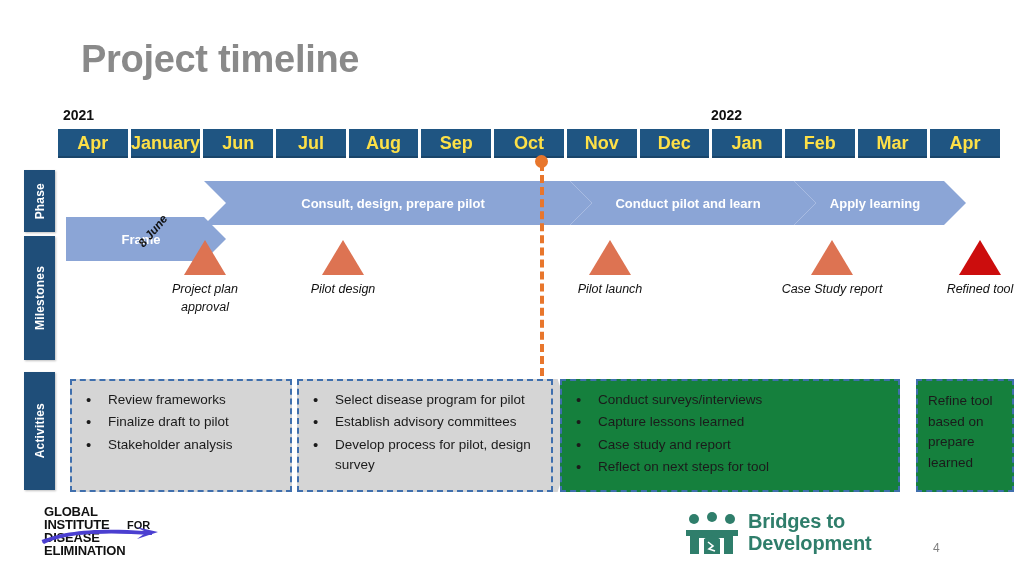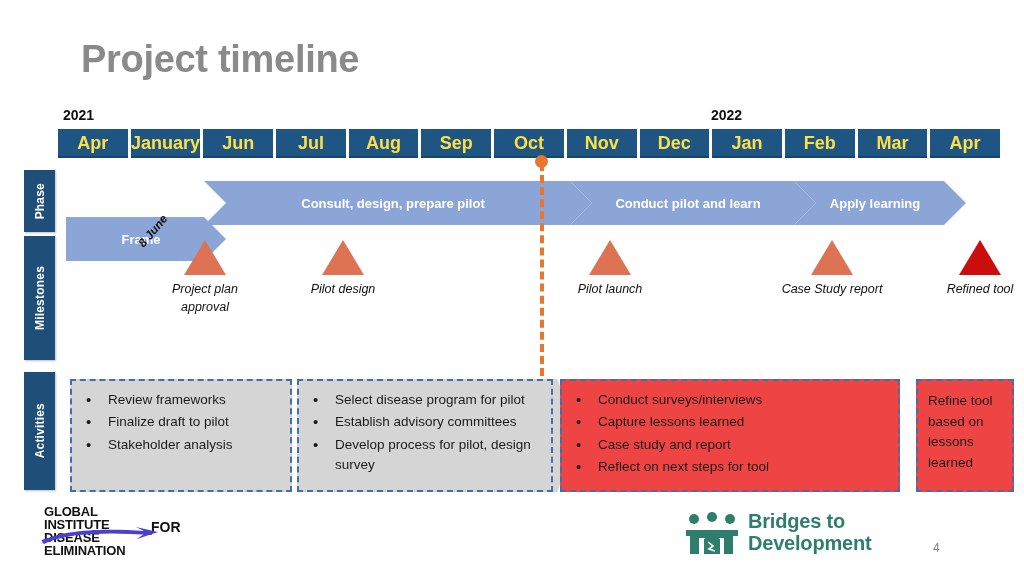--- a/index.html
+++ b/index.html
@@ -90,21 +90,21 @@
     position:absolute;left:-38px;top:-4px;
     font-style:italic;font-weight:bold;font-size:12px;color:#111;
     transform:rotate(-50deg);transform-origin:left bottom;white-space:nowrap;
   }
 
   
   .act-box{
     position:absolute;border:2px dashed #3f6fad;box-sizing:border-box;
   }
   .act-box.filled{background:#d5d5d5;}
-  .act-box.plain{background:#ef4444;}
+  .act-box.plain{background:#15803d;}
   .act-list{
     list-style:none;margin:0;padding:9px 8px 0 10px;
   }
   .act-list li{
     position:relative;padding-left:26px;margin-bottom:2px;
     font-size:13.5px;color:#1b1b1b;line-height:1.5;
   }
   .act-list li:before{
     content:"\2022";position:absolute;left:4px;top:-1px;font-size:15px;color:#1b1b1b;
   }
@@ -117,21 +117,21 @@
 
   
   #gide-logo{position:absolute;left:44px;top:504px;width:150px;height:56px;}
   #gide-logo .l1,#gide-logo .l2,#gide-logo .l3,#gide-logo .l4{
     position:absolute;left:0;font-weight:bold;color:#111;letter-spacing:-0.2px;
   }
   #gide-logo .l1{top:0;font-size:13px;}
   #gide-logo .l2{top:13px;font-size:13px;}
   #gide-logo .l3{top:26px;font-size:13px;}
   #gide-logo .l4{top:39px;font-size:13px;}
-  #gide-logo .lfor{position:absolute;left:83px;top:15px;font-size:14px;font-weight:bold;color:#111;margin-left:24px;}
+  #gide-logo .lfor{position:absolute;left:83px;top:15px;font-size:11px;font-weight:bold;color:#111;}
   #gide-swoosh{position:absolute;left:-4px;top:22px;}
 
   #b2d-logo{position:absolute;left:684px;top:508px;width:200px;height:52px;}
   #b2d-text{
     position:absolute;left:64px;top:2px;color:#2f7e6b;
     font-weight:bold;font-size:20px;line-height:1.12;letter-spacing:-0.2px;
   }
   #b2d-mark{position:absolute;left:0;top:4px;}
 
   #slide-number{
@@ -242,21 +242,21 @@
   <div class="act-box plain" style="left:560px;top:379px;width:340px;height:113px;">
     <ul class="act-list">
       <li>Conduct surveys/interviews</li>
       <li>Capture lessons learned</li>
       <li>Case study and report</li>
       <li>Reflect on next steps for tool</li>
     </ul>
   </div>
 
   <div class="act-box plain" style="left:916px;top:379px;width:98px;height:113px;">
-    <div class="act-text">Refine tool based on lessons learned</div>
+    <div class="act-text">Refine tool based on prepare learned</div>
   </div>
 
   <div id="gide-logo">
     <div class="l1">GLOBAL</div>
     <div class="l2">INSTITUTE</div>
     <div class="lfor">FOR</div>
     <div class="l3">DISEASE</div>
     <div class="l4">ELIMINATION</div>
     <svg id="gide-swoosh" width="130" height="22" viewBox="0 0 130 22">
       <path d="M2 16 C 18 4, 62 2, 104 5 L 96 1 L 118 6 L 97 13 L 104 8 C 64 5, 22 8, 4 18 Z" fill="#4b3fd0"></path>

